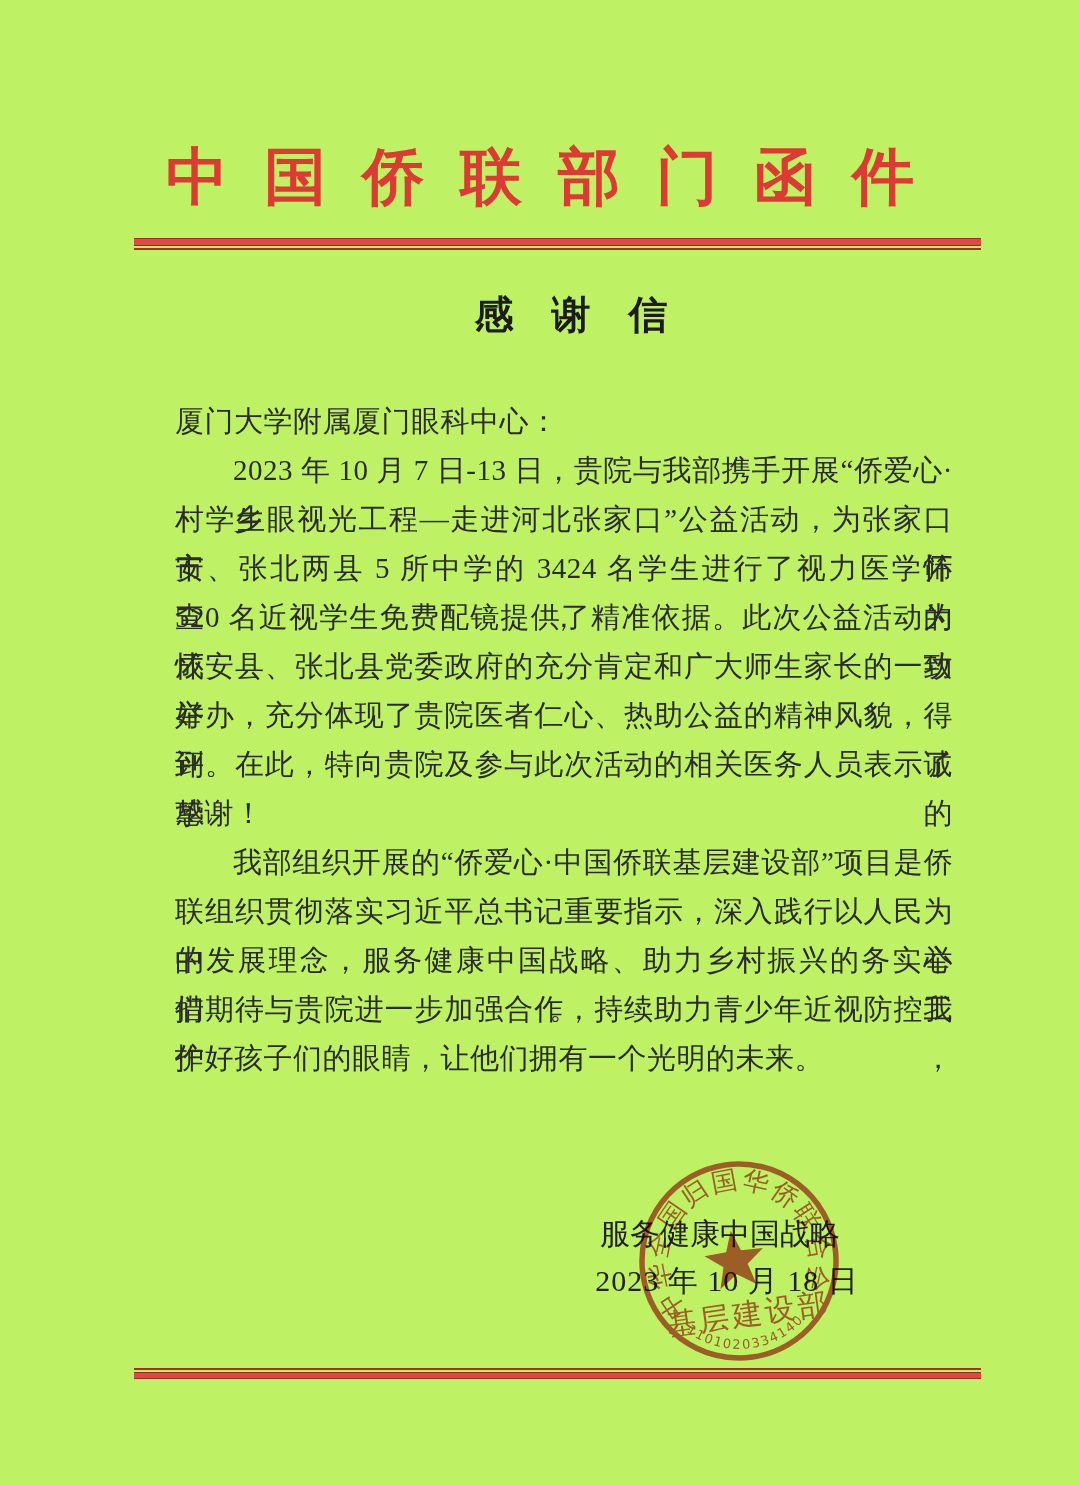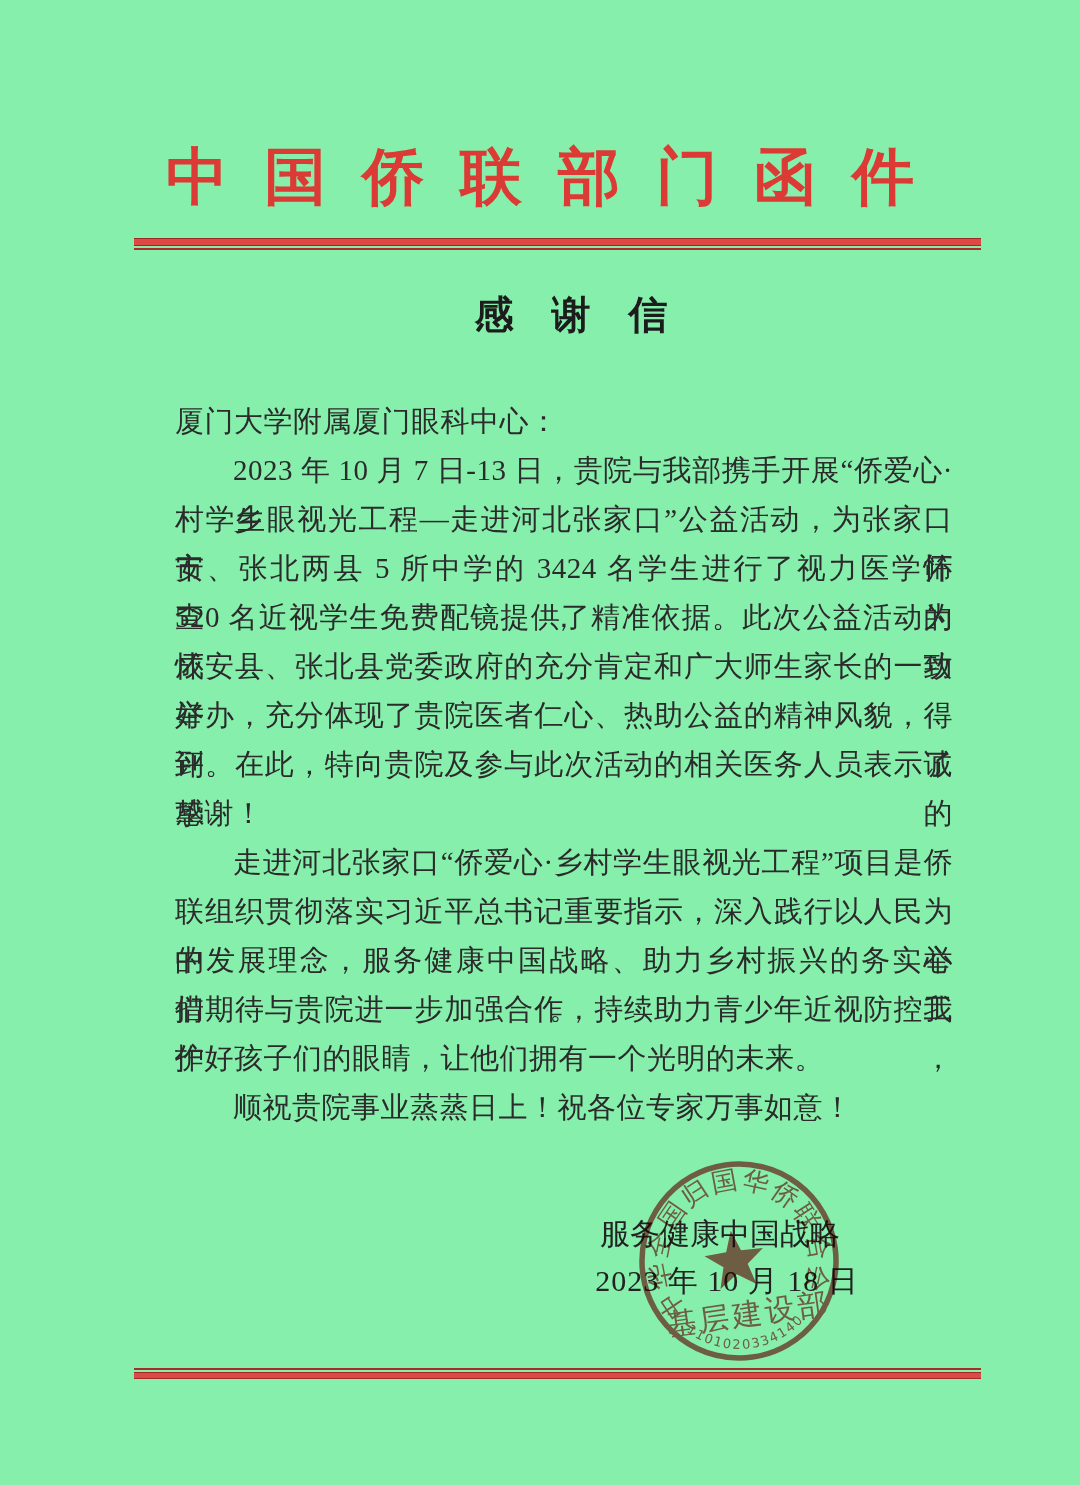--- a/index.html
+++ b/index.html
@@ -1,20 +1,20 @@
 <!DOCTYPE html>
 <html style="--header-red: #dc3a34; --rule-bright: #dd4a43; --rule-dark: #a82e28; --stamp-red: #c94c49; --ink: #2b2b2b;"><head>
 <meta charset="utf-8">
 <style>
   html, body { margin: 0; padding: 0; background: #ffffff; }
   .page {
     position: relative;
     width: 1080px;
     height: 1485px;
-    background: #86efac;
+    background: #bef264;
     overflow: hidden;
     font-family: "Liberation Serif", "DejaVu Serif", serif;
     color: var(--ink, #262626);
   }
   
   .letterhead {
     position: absolute;
     top: 142px; left: 0; right: 0;
     text-align: center;
     font-family: "Liberation Serif", "DejaVu Serif", serif;
@@ -103,26 +103,25 @@
   <div class="body-text" id="body-lines">
       <div class="line">厦门大学附属厦门眼科中心：</div>
       <div class="line indent fill">2023 年 10 月 7 日-13 日，贵院与我部携手开展“侨爱心·乡</div>
       <div class="line fill">村学生眼视光工程—走进河北张家口”公益活动，为张家口市怀</div>
       <div class="line fill">安、张北两县 5 所中学的 3424 名学生进行了视力医学筛查，为</div>
       <div class="line fill">520 名近视学生免费配镜提供了精准依据。此次公益活动的成功</div>
       <div class="line fill">怀安县、张北县党委政府的充分肯定和广大师生家长的一致好</div>
       <div class="line fill">举办，充分体现了贵院医者仁心、热助公益的精神风貌，得到了</div>
       <div class="line fill">评。在此，特向贵院及参与此次活动的相关医务人员表示诚挚的</div>
       <div class="line">感谢！</div>
-      <div class="line indent fill">走进河北张家口“侨爱心·乡村学生眼视光工程”项目是侨</div>
+      <div class="line indent fill">我部组织开展的“侨爱心·中国侨联基层建设部”项目是侨</div>
       <div class="line fill">联组织贯彻落实习近平总书记重要指示，深入践行以人民为中心</div>
       <div class="line fill">的发展理念，服务健康中国战略、助力乡村振兴的务实举措。我</div>
       <div class="line fill">们期待与贵院进一步加强合作，持续助力青少年近视防控工作，</div>
       <div class="line">护好孩子们的眼睛，让他们拥有一个光明的未来。</div>
-      <div class="line indent">顺祝贵院事业蒸蒸日上！祝各位专家万事如意！</div>
     </div>
 
   <div class="sig-org">服务健康中国战略</div>
 
   <div class="sig-date">2023 年 10 月 18 日</div>
 
   <svg class="stamp" viewBox="-122 -122 244 244" xmlns="http://www.w3.org/2000/svg">
     <g transform="rotate(-8)" fill="none" stroke="none">
       <circle r="97" stroke="#c94c49" stroke-width="5.5" fill="none"></circle>
       <path id="sealArcTop" d="M -58.2 42.3 A 72 72 0 1 1 58.2 42.3" fill="none"></path>

